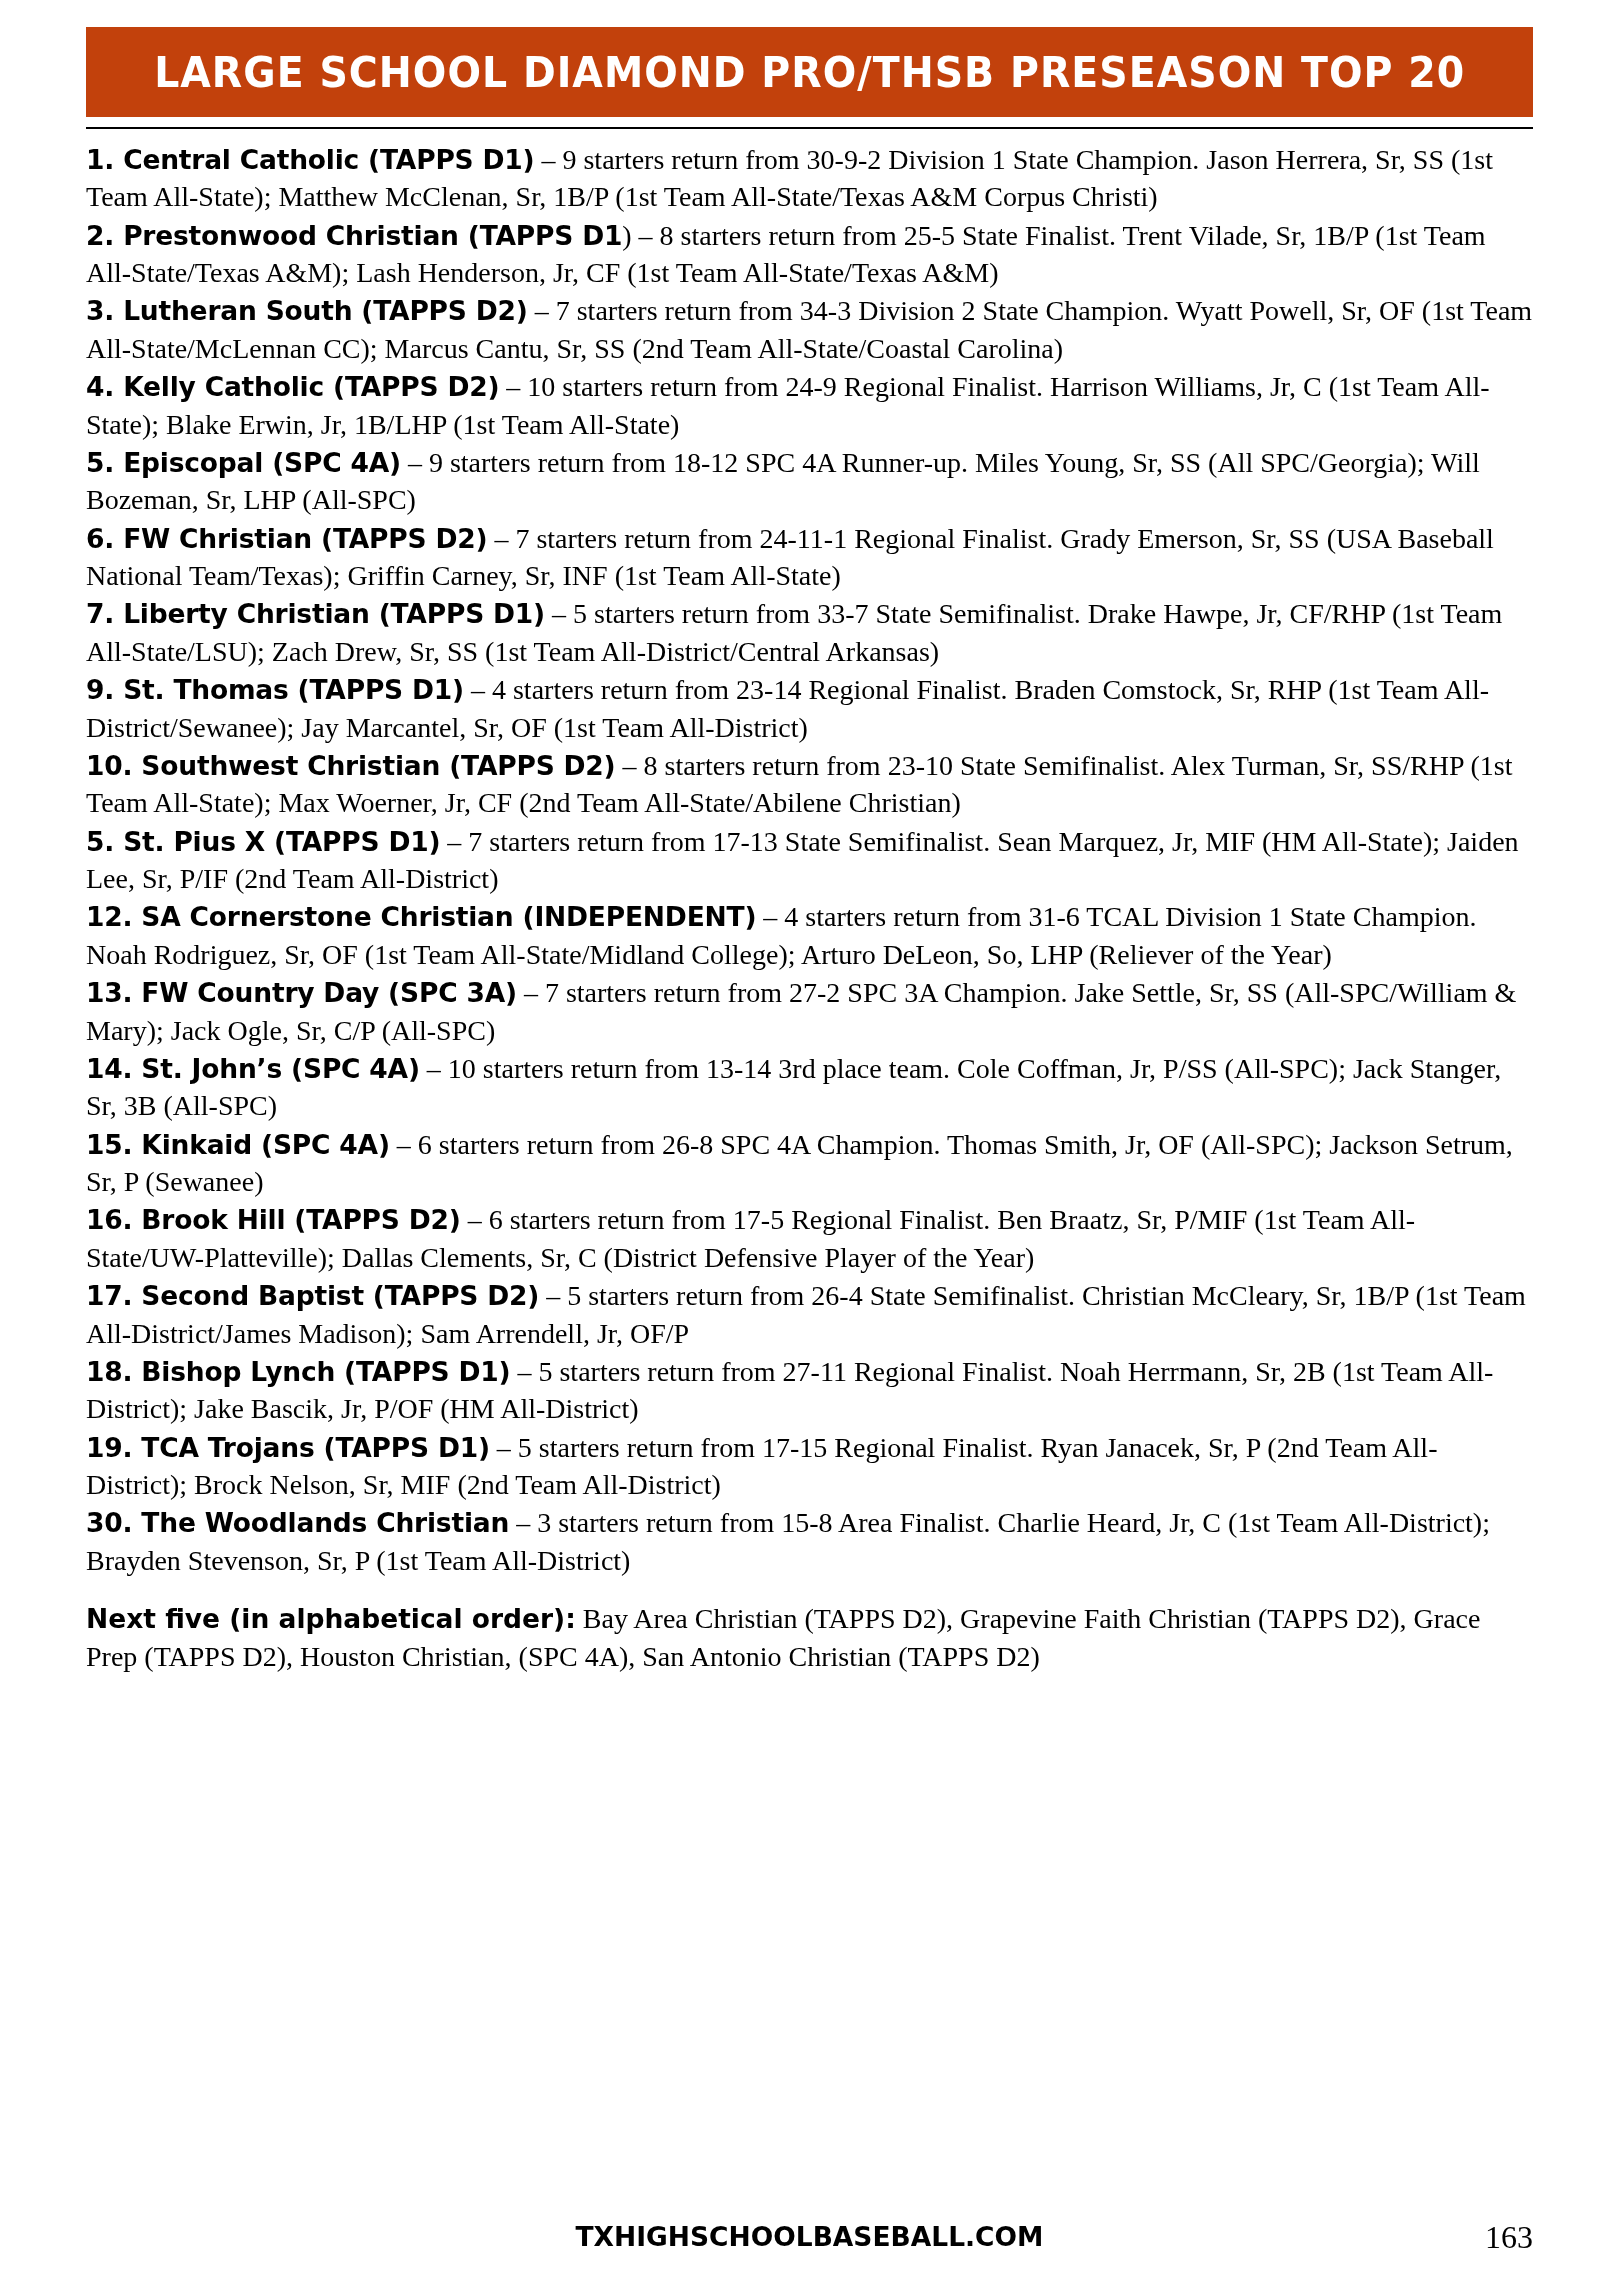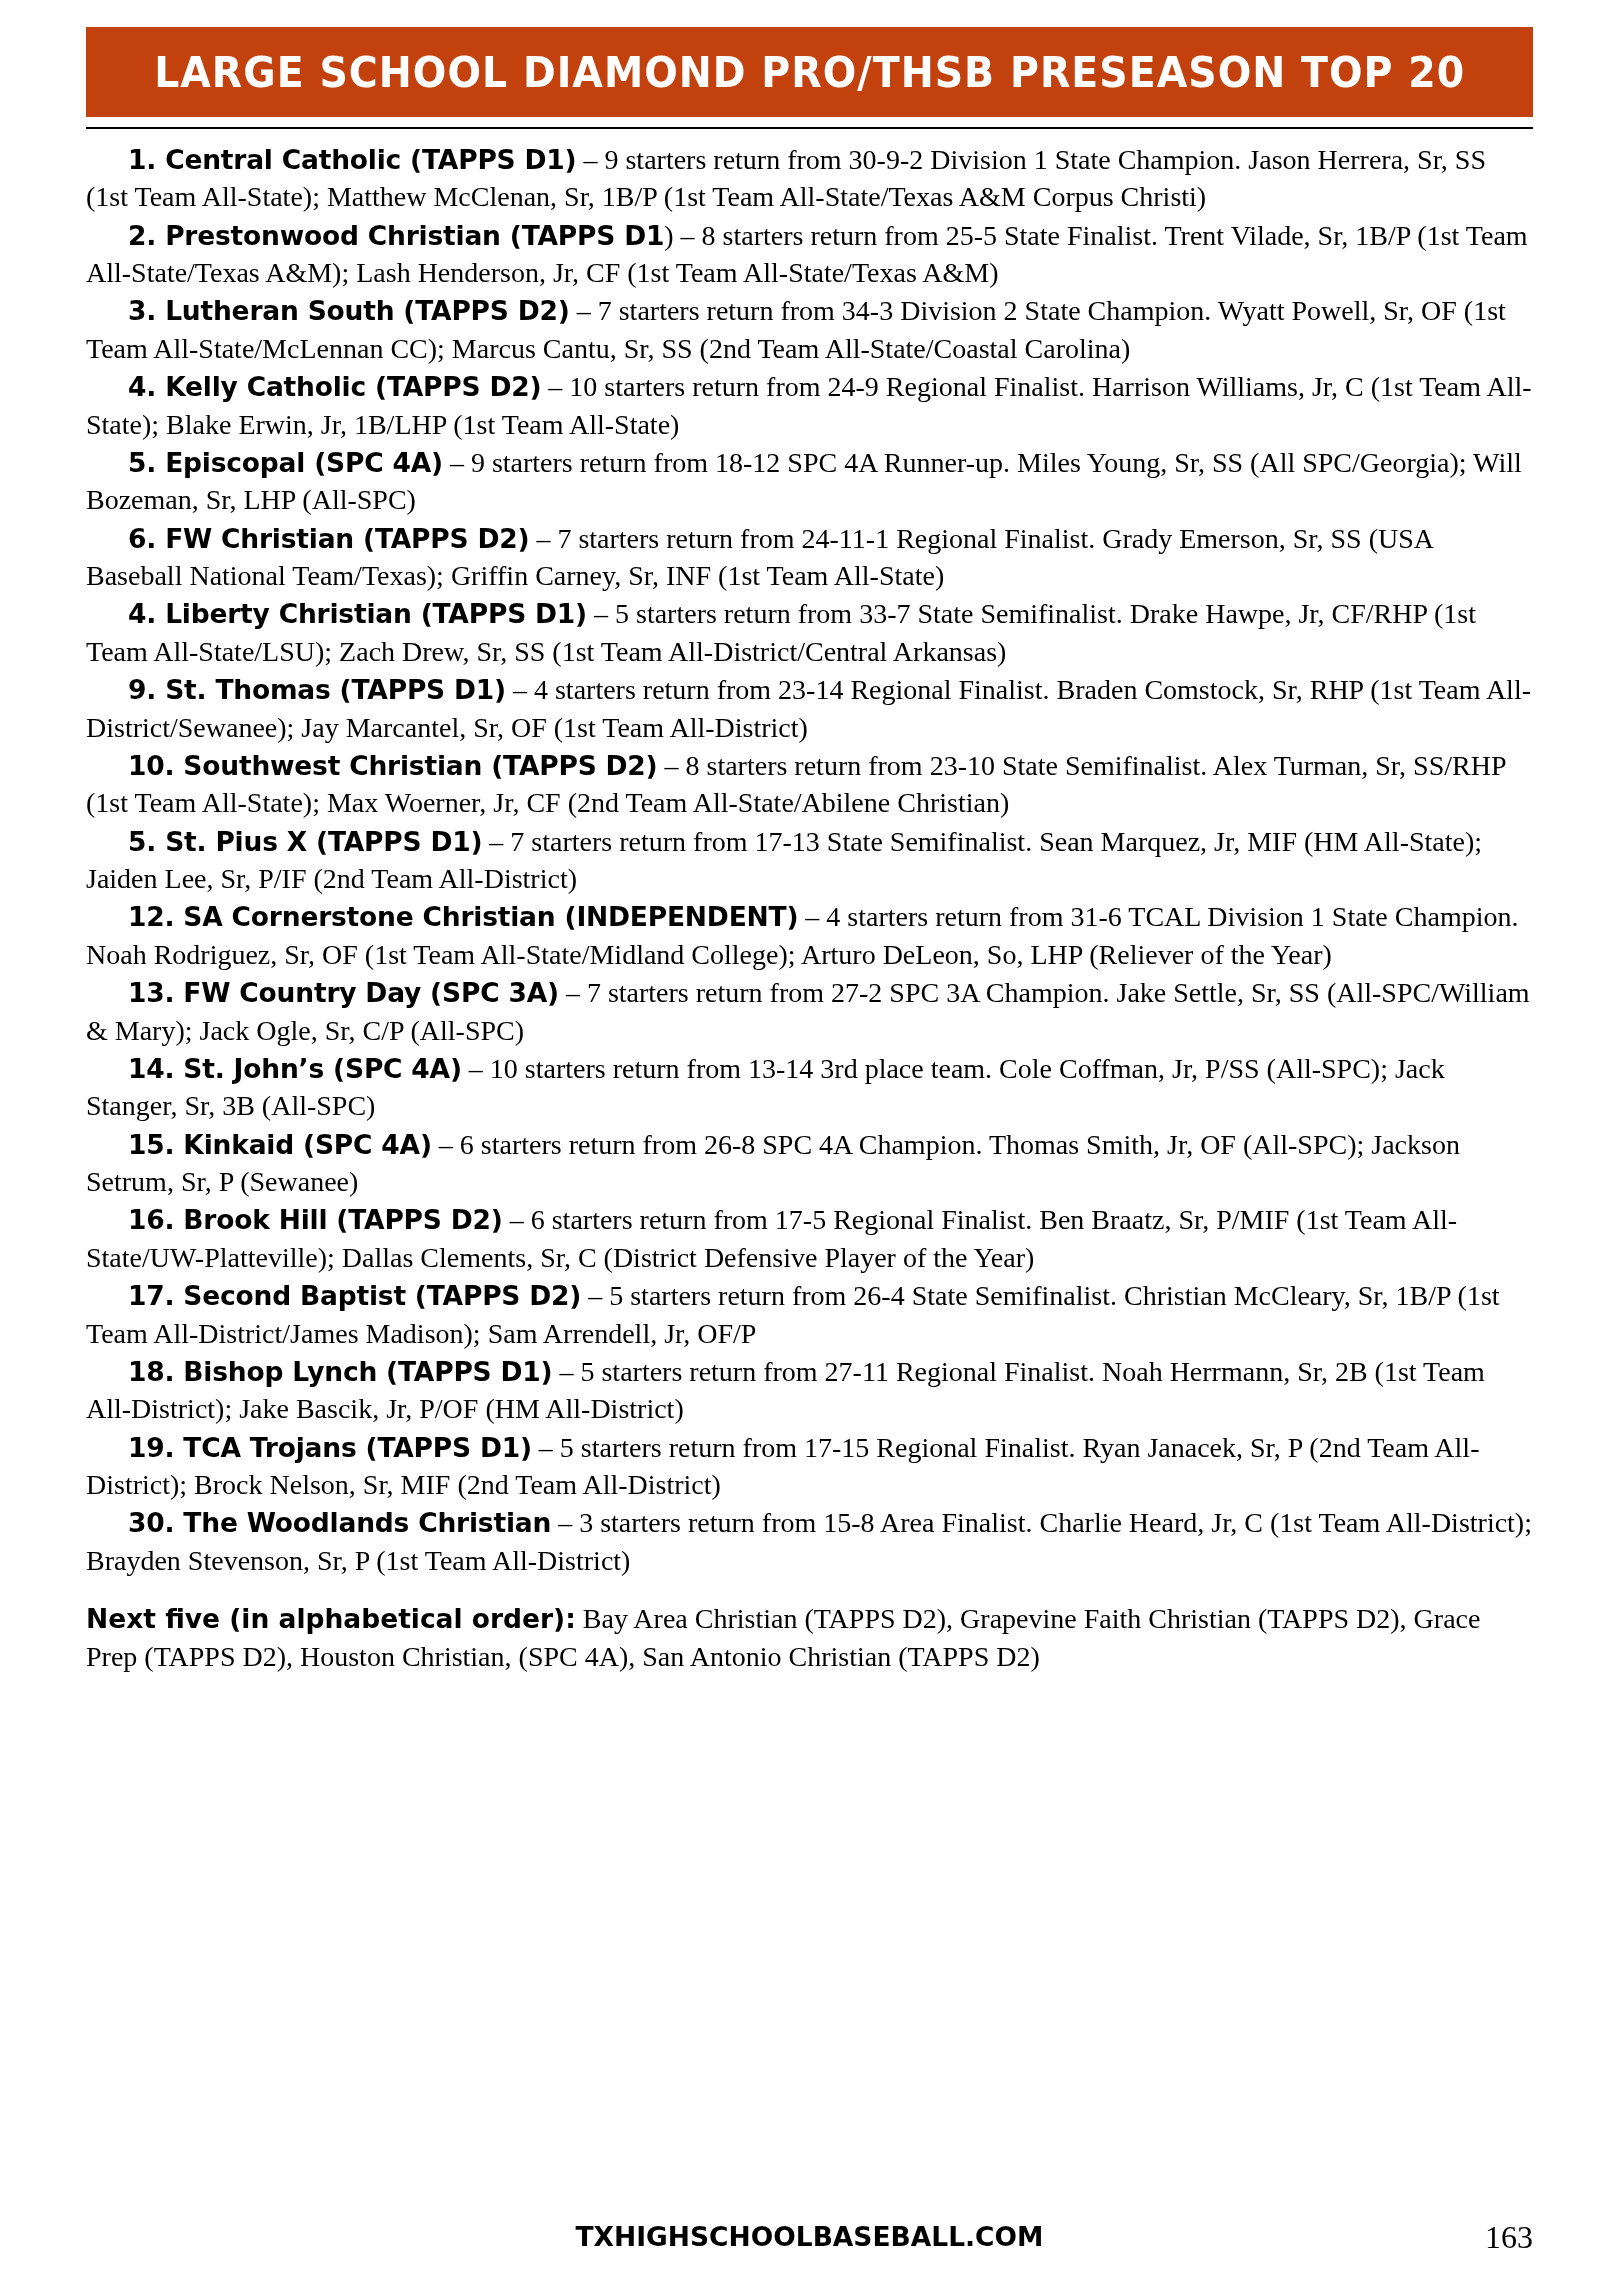--- a/index.html
+++ b/index.html
@@ -53,21 +53,20 @@
     font-size: 28px;
     line-height: 1.335;
     text-align: left;
     margin: 0 0 1px 0;
   }
   .entry .team {
     font-family: "DejaVu Sans", sans-serif;
     font-weight: bold;
     font-size: 26.5px;
     letter-spacing: -0.2px;
-    margin-left: 42px;
   }
   .nextfive {
     margin-top: 21px;
     font-family: "Liberation Serif", serif;
     font-size: 28px;
     line-height: 1.335;
   }
   .nextfive .label {
     font-family: "DejaVu Sans", sans-serif;
     font-weight: bold;
@@ -117,21 +116,21 @@
     <p class="entry"><span class="team">2. Prestonwood Christian (TAPPS D1</span><span>) – 8 starters return from 25-5 State Finalist.  Trent Vilade, Sr, 1B/P (1st Team All-State/Texas A&amp;M); Lash Henderson, Jr, CF (1st Team All-State/Texas A&amp;M)</span></p>
 
     <p class="entry"><span class="team">3. Lutheran South (TAPPS D2)</span><span> – 7 starters return from 34-3 Division 2 State Champion.  Wyatt Powell, Sr, OF (1st Team All-State/McLennan CC); Marcus Cantu, Sr, SS (2nd Team All-State/Coastal Carolina)</span></p>
 
     <p class="entry"><span class="team">4. Kelly Catholic (TAPPS D2)</span><span> – 10 starters return from 24-9 Regional Finalist.  Harrison Williams, Jr, C (1st Team All-State); Blake Erwin, Jr, 1B/LHP (1st Team All-State)</span></p>
 
     <p class="entry"><span class="team">5. Episcopal (SPC 4A)</span><span> – 9 starters return from 18-12 SPC 4A Runner-up.  Miles Young, Sr, SS (All SPC/Georgia); Will Bozeman, Sr, LHP (All-SPC)</span></p>
 
     <p class="entry"><span class="team">6. FW Christian (TAPPS D2)</span><span> – 7 starters return from 24-11-1 Regional Finalist.  Grady Emerson, Sr, SS (USA Baseball National Team/Texas); Griffin Carney, Sr, INF (1st Team All-State)</span></p>
 
-    <p class="entry"><span class="team">4. Liberty Christian (TAPPS D1)</span><span> – 5 starters return from 33-7 State Semifinalist.  Drake Hawpe, Jr, CF/RHP (1st Team All-State/LSU); Zach Drew, Sr, SS (1st Team All-District/Central Arkansas)</span></p>
+    <p class="entry"><span class="team">7. Liberty Christian (TAPPS D1)</span><span> – 5 starters return from 33-7 State Semifinalist.  Drake Hawpe, Jr, CF/RHP (1st Team All-State/LSU); Zach Drew, Sr, SS (1st Team All-District/Central Arkansas)</span></p>
 
 
     <p class="entry"><span class="team">9. St. Thomas (TAPPS D1)</span><span> – 4 starters return from 23-14 Regional Finalist.  Braden Comstock, Sr, RHP (1st Team All-District/Sewanee); Jay Marcantel, Sr, OF (1st Team All-District)</span></p>
 
     <p class="entry"><span class="team">10. Southwest Christian (TAPPS D2)</span><span> – 8 starters return from 23-10 State Semifinalist.  Alex Turman, Sr, SS/RHP (1st Team All-State); Max Woerner, Jr, CF (2nd Team All-State/Abilene Christian)</span></p>
 
     <p class="entry"><span class="team">5. St. Pius X (TAPPS D1)</span><span> – 7 starters return from 17-13 State Semifinalist.  Sean Marquez, Jr, MIF (HM All-State); Jaiden Lee, Sr, P/IF (2nd Team All-District)</span></p>
 
     <p class="entry"><span class="team">12. SA Cornerstone Christian (INDEPENDENT)</span><span> – 4 starters return from 31-6 TCAL Division 1 State Champion.  Noah Rodriguez, Sr, OF (1st Team All-State/Midland College); Arturo DeLeon, So, LHP (Reliever of the Year)</span></p>
 

